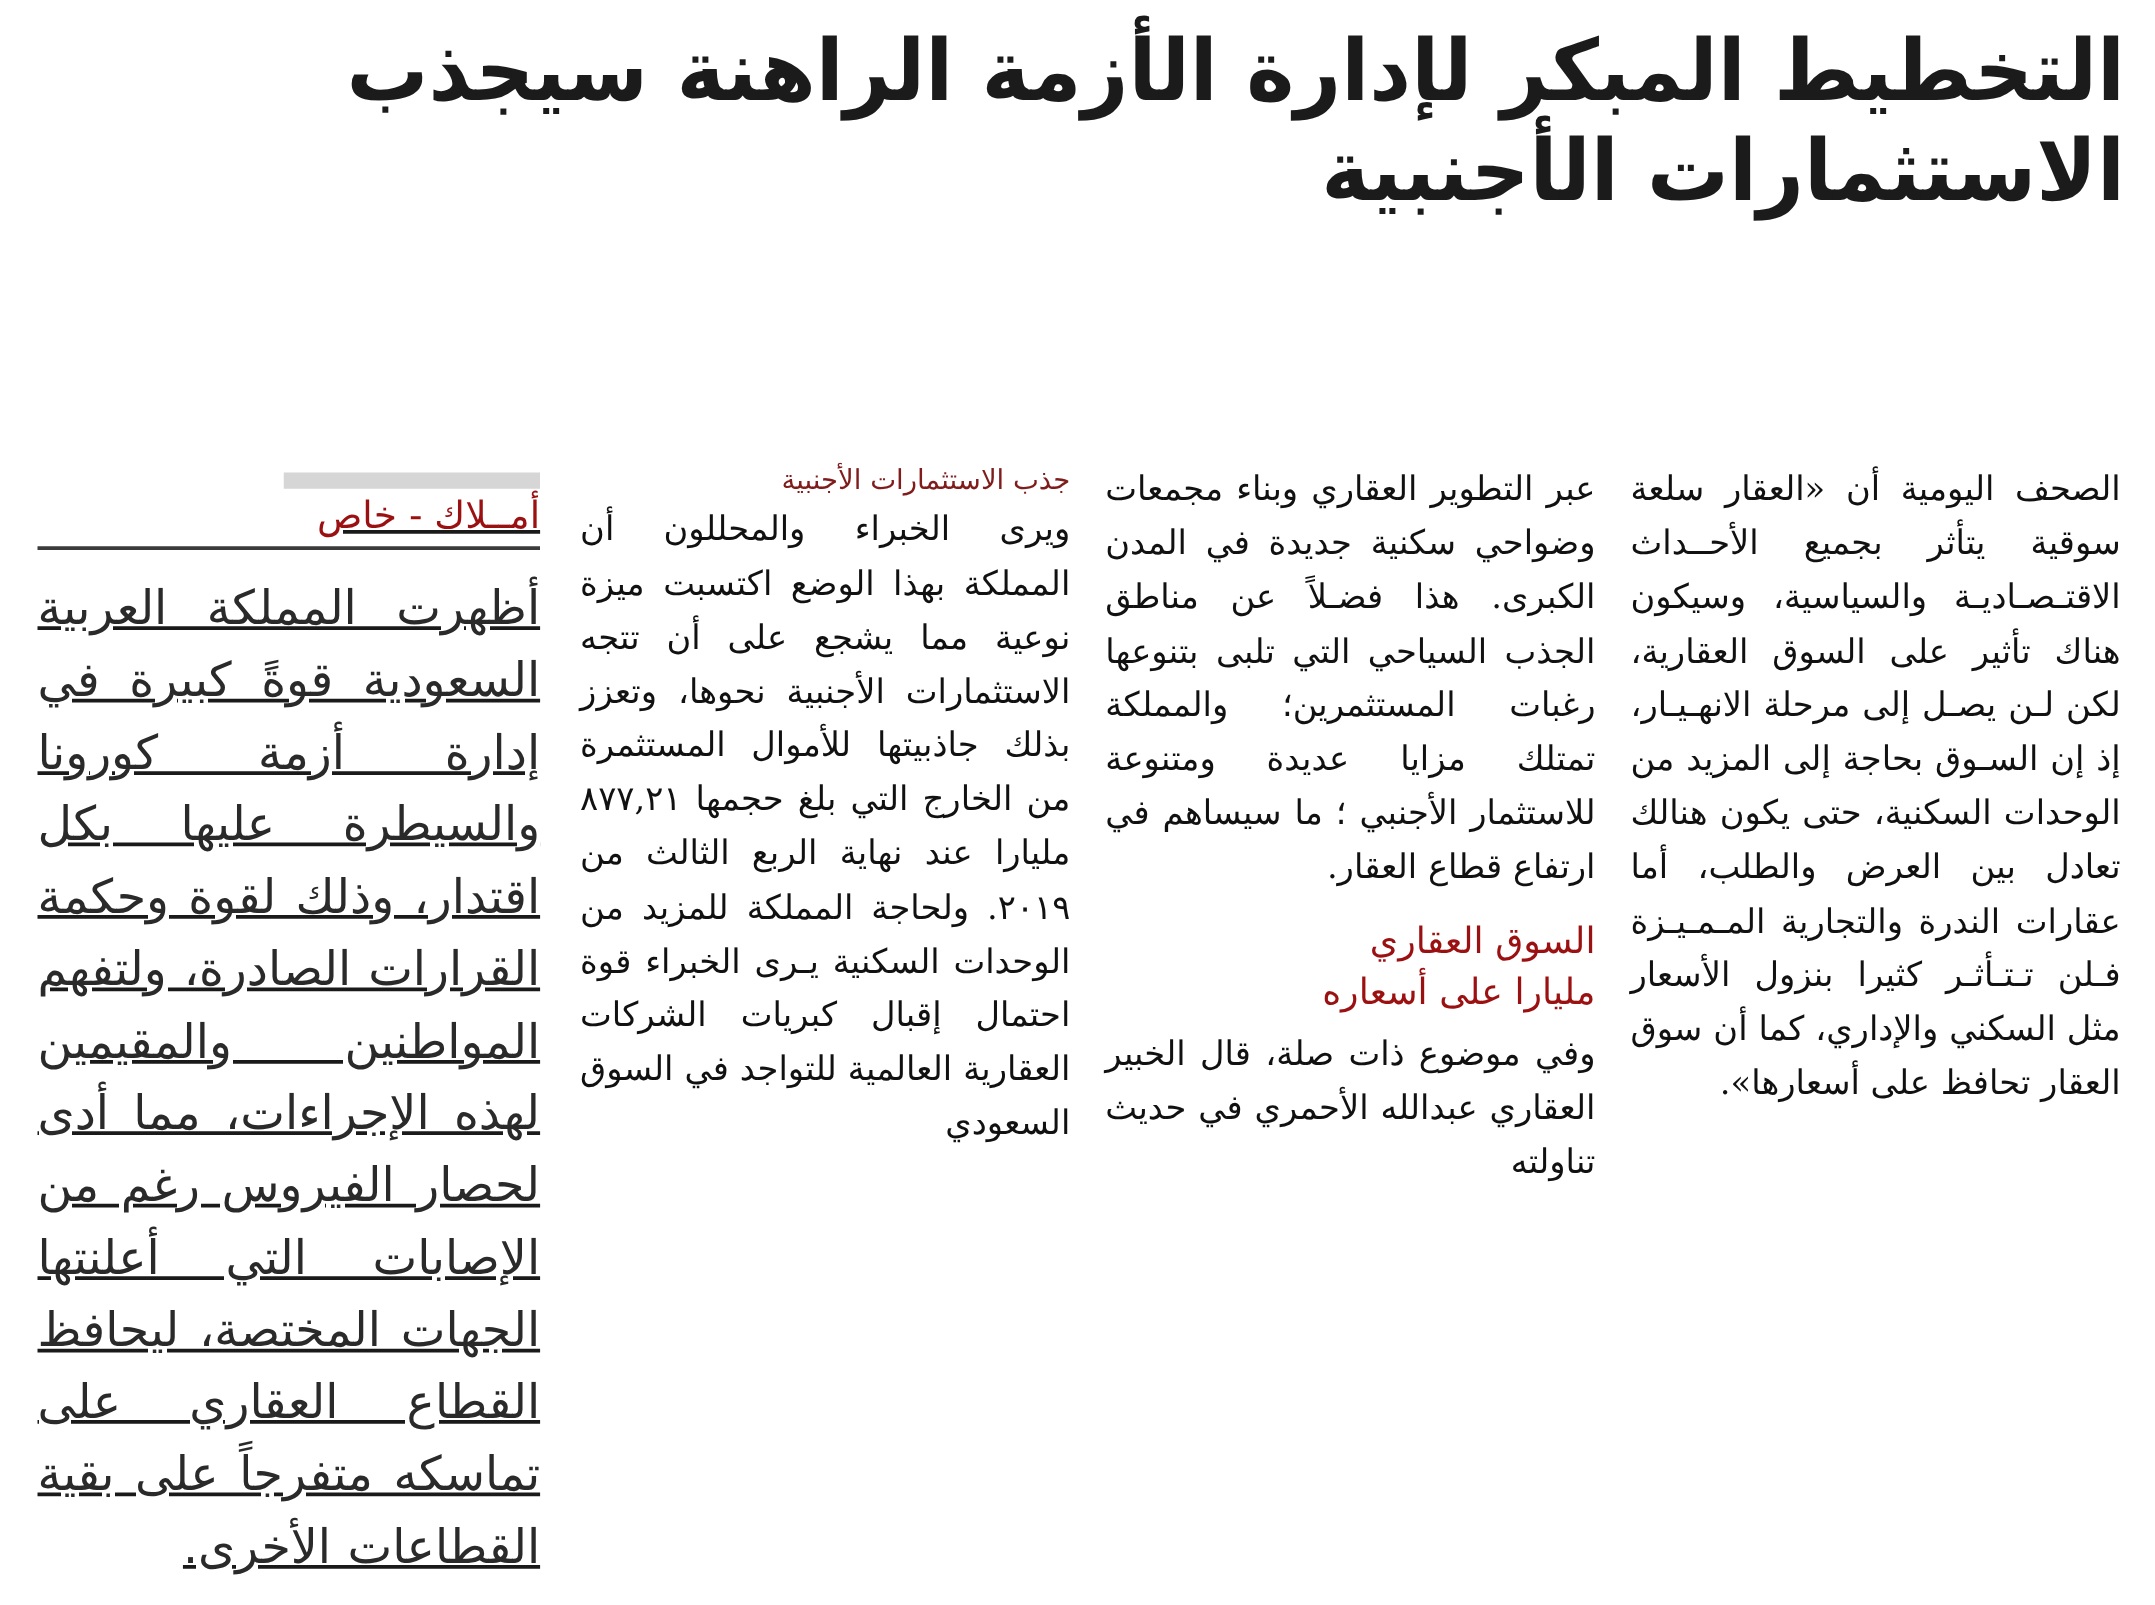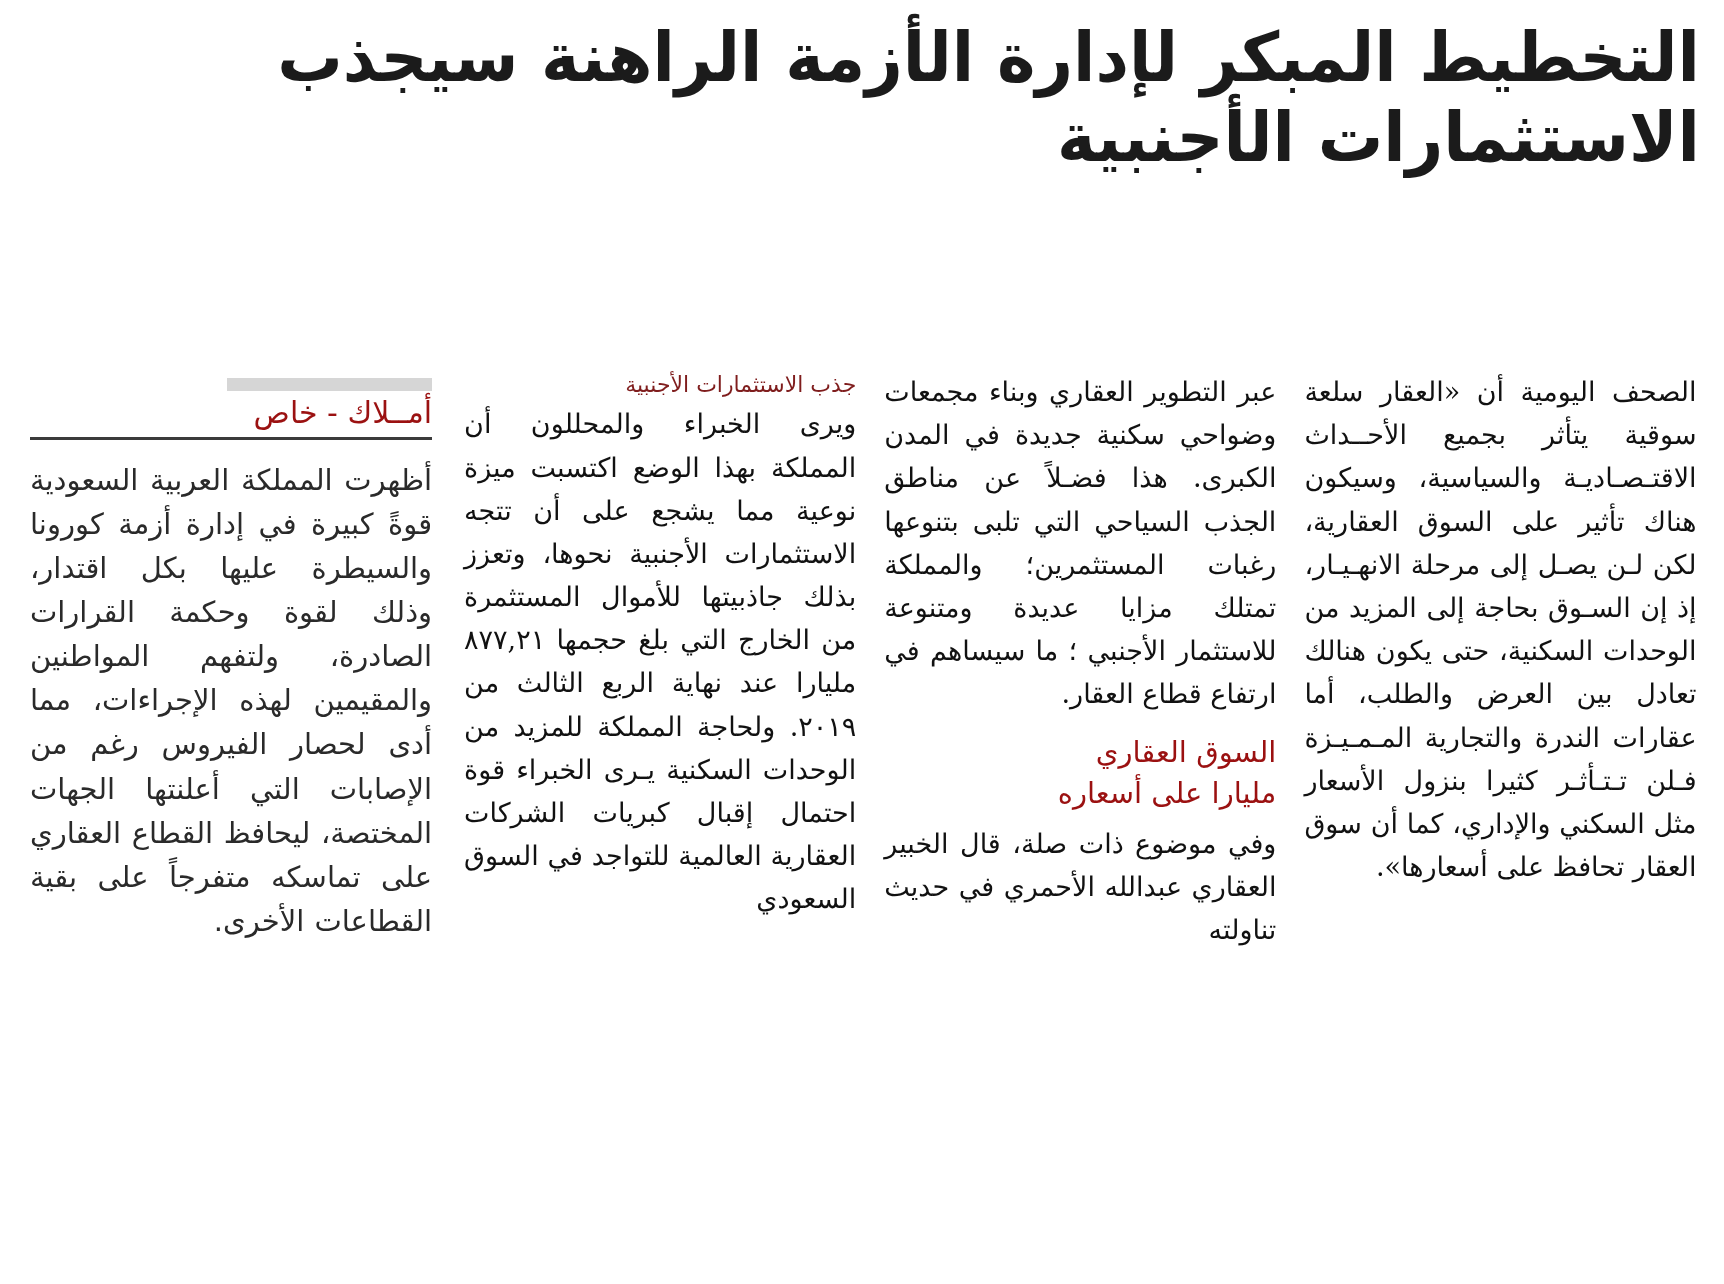--- a/index.html
+++ b/index.html
@@ -68,20 +68,21 @@
   .col {
     box-sizing: border-box;
     overflow: hidden;
   }
 
   
   .col-side {
     width: 26%;
     padding: 0 18px 0 24px;
     text-align: right;
+    text-decoration: underline;
   }
   .col-body {
     width: 24.6%;
     padding: 0 14px;
     text-align: justify;
     text-align-last: right;
   }
 
   
   .grey-bar {
@@ -100,21 +101,21 @@
   .hrule {
     border: 0;
     border-top: 3px solid #3b3b3b;
     margin: 0 0 18px 0;
     width: 100%;
   }
 
   
   .lede {
     font-family: "DejaVu Sans", "Liberation Sans", sans-serif;
-    font-size: 29px;
+    font-size: 38px;
     line-height: 1.52;
     color: #2a2a2a;
     text-align: justify;
     text-align-last: right;
     word-spacing: 1px;
   }
 
   
   .body-text {
     font-family: "DejaVu Serif", "Liberation Serif", serif;

